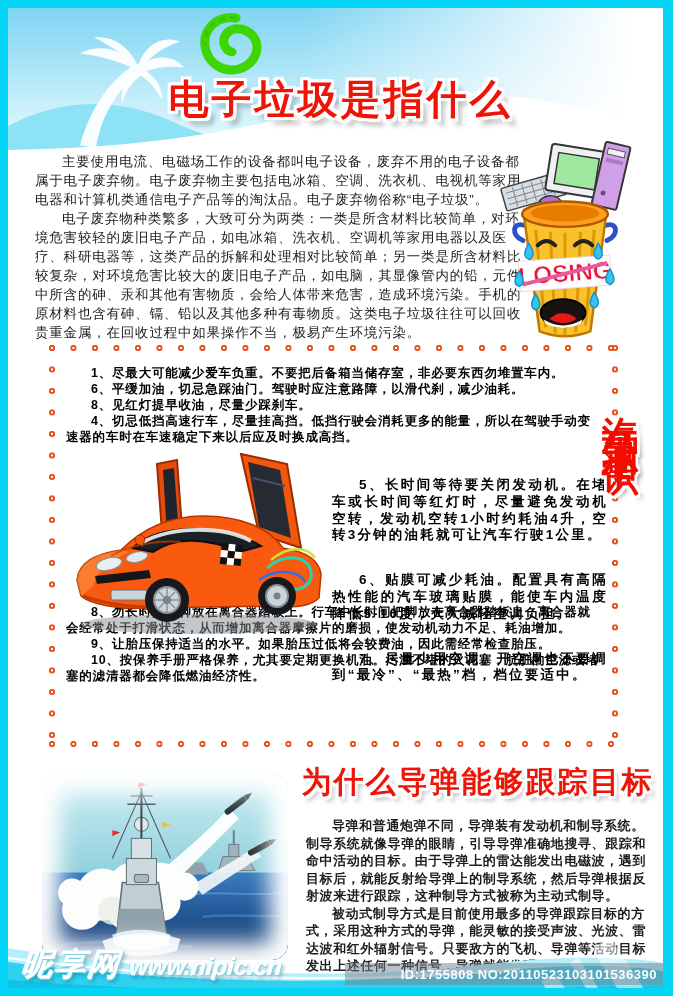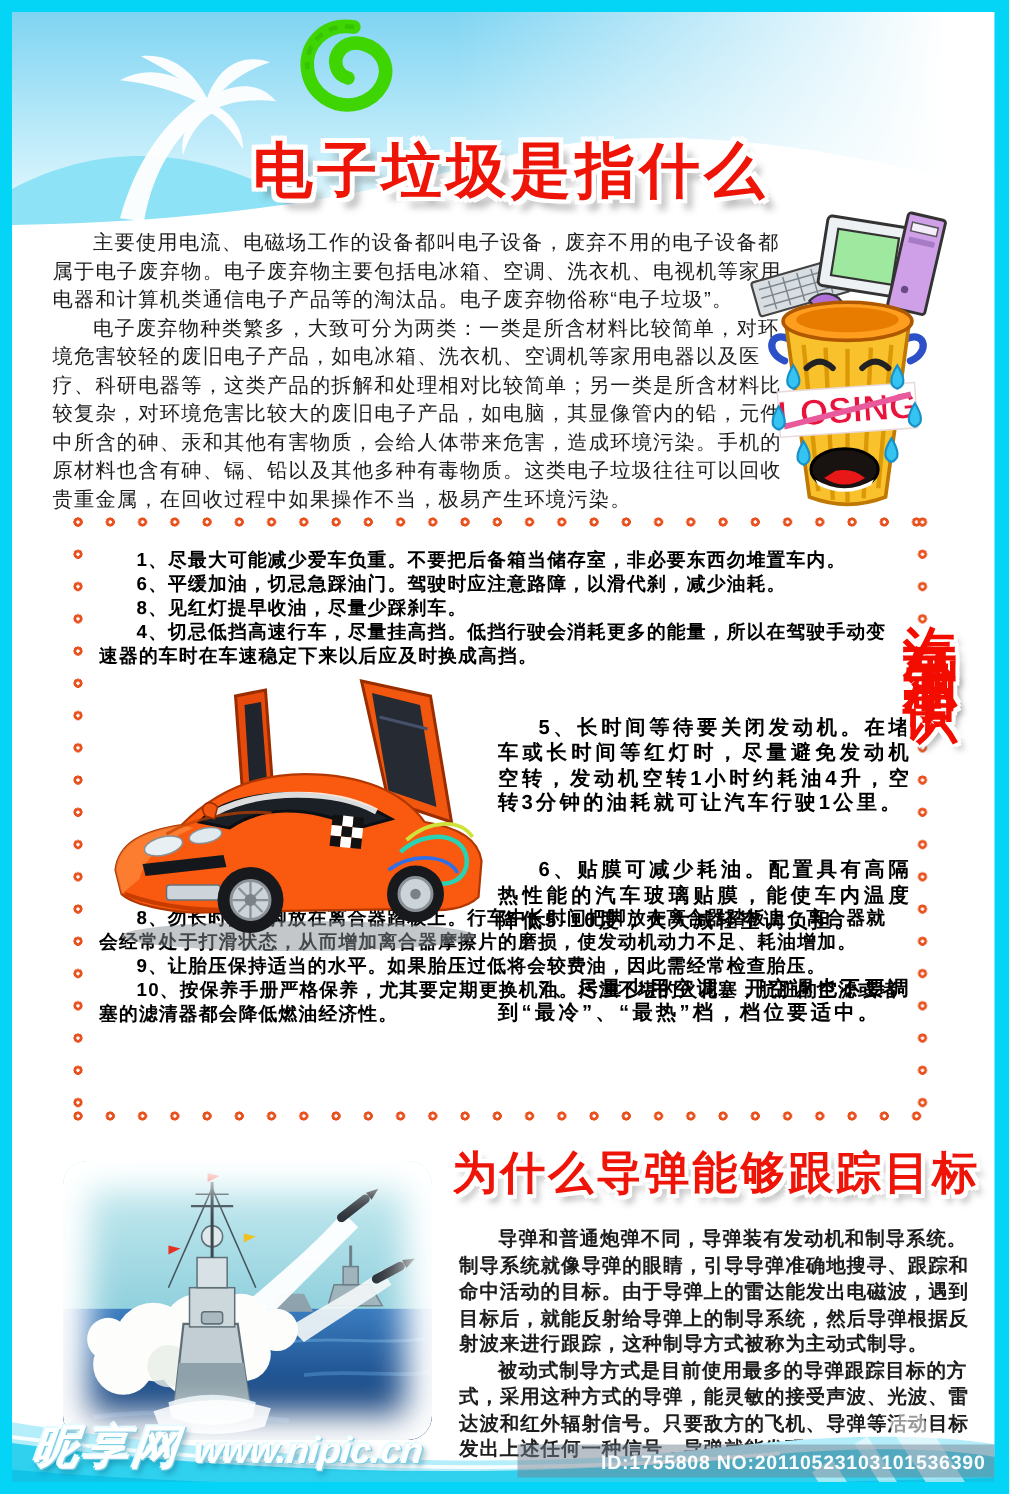--- a/index.html
+++ b/index.html
@@ -12,21 +12,21 @@
   .frame{
     position:absolute;inset:0;z-index:60;pointer-events:none;
     border:8px solid #04d4f6;border-right-width:10px;
   }
   
   .sky{left:8px;top:8px;width:655px;height:142px;}
   .palm{left:50px;top:32px;width:135px;height:118px;}
   .logo{left:194px;top:8px;width:80px;height:70px;}
   
   .ewaste-title{
-    left:138px;top:86px;width:405px;text-align:center;z-index:5;
+    left:138px;top:72px;width:405px;text-align:center;z-index:5;
     font-size:40px;font-weight:900;letter-spacing:3px;color:#ee1408;white-space:nowrap;
     text-shadow:-3px -3px 0 #fff,3px -3px 0 #fff,-3px 3px 0 #fff,3px 3px 0 #fff,
       -3px 0 0 #fff,3px 0 0 #fff,0 -3px 0 #fff,0 3px 0 #fff,6px 7px 5px rgba(90,90,90,.45);
   }
   .vertical-title{
     left:596px;top:388px;width:48px;height:330px;z-index:20;
     writing-mode:vertical-rl;text-orientation:upright;
     font-size:36px;font-weight:900;letter-spacing:7px;color:#f20d00;line-height:48px;
     text-shadow:-2.5px -2.5px 0 #fff,2.5px -2.5px 0 #fff,-2.5px 2.5px 0 #fff,2.5px 2.5px 0 #fff,
       -2.5px 0 0 #fff,2.5px 0 0 #fff,0 -2.5px 0 #fff,0 2.5px 0 #fff,4px 4px 4px rgba(120,120,120,.55);

